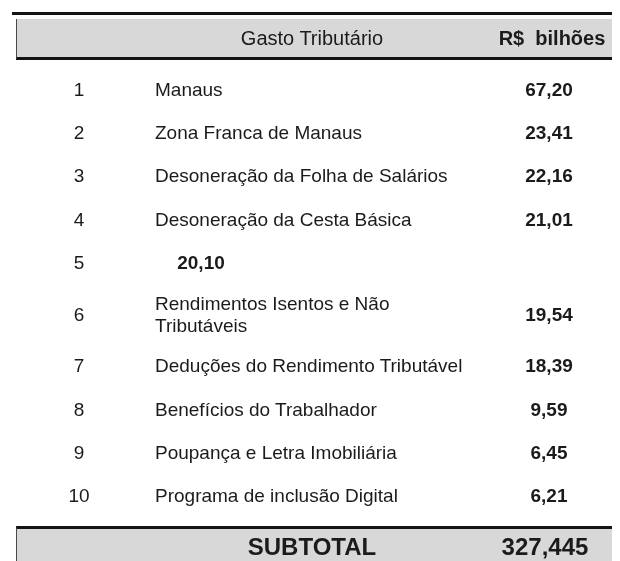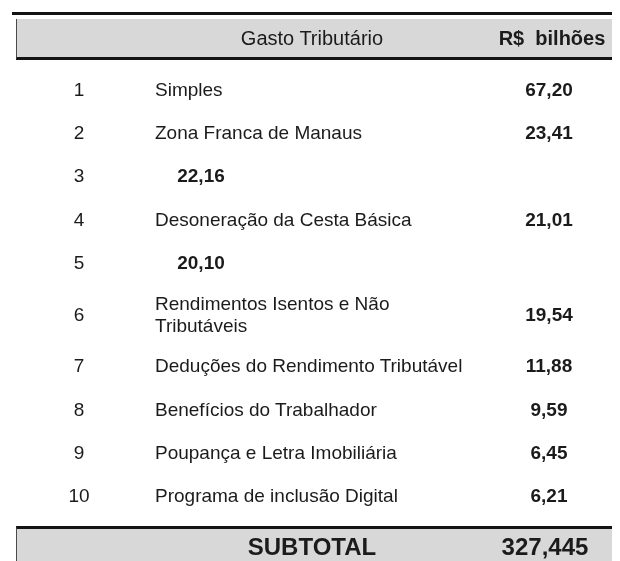--- a/index.html
+++ b/index.html
@@ -89,50 +89,51 @@
 
   <div class="band header-band">
     <div class="col-num"></div>
     <div class="col-desc-centered">Gasto Tributário</div>
     <div class="col-val unit-cell">R$  bilhões</div>
   </div>
 
   <div class="body-rows">
     <div class="row">
       <div class="col-num">1</div>
-      <div class="col-desc">Simples</div>
+      <div class="col-desc">Manaus</div>
       <div class="col-val">67,20</div>
     </div>
     <div class="row">
       <div class="col-num">2</div>
       <div class="col-desc">Zona Franca de Manaus</div>
       <div class="col-val">23,41</div>
     </div>
     <div class="row">
       <div class="col-num">3</div>
+      <div class="col-desc">Desoneração da Folha de Salários</div>
       <div class="col-val">22,16</div>
     </div>
     <div class="row">
       <div class="col-num">4</div>
       <div class="col-desc">Desoneração da Cesta Básica</div>
       <div class="col-val">21,01</div>
     </div>
     <div class="row">
       <div class="col-num">5</div>
       <div class="col-val">20,10</div>
     </div>
     <div class="row">
       <div class="col-num">6</div>
       <div class="col-desc">Rendimentos Isentos e Não Tributáveis</div>
       <div class="col-val">19,54</div>
     </div>
     <div class="row">
       <div class="col-num">7</div>
       <div class="col-desc">Deduções do Rendimento Tributável</div>
-      <div class="col-val">11,88</div>
+      <div class="col-val">18,39</div>
     </div>
     <div class="row">
       <div class="col-num">8</div>
       <div class="col-desc">Benefícios do Trabalhador</div>
       <div class="col-val">9,59</div>
     </div>
     <div class="row">
       <div class="col-num">9</div>
       <div class="col-desc">Poupança e Letra Imobiliária</div>
       <div class="col-val">6,45</div>

